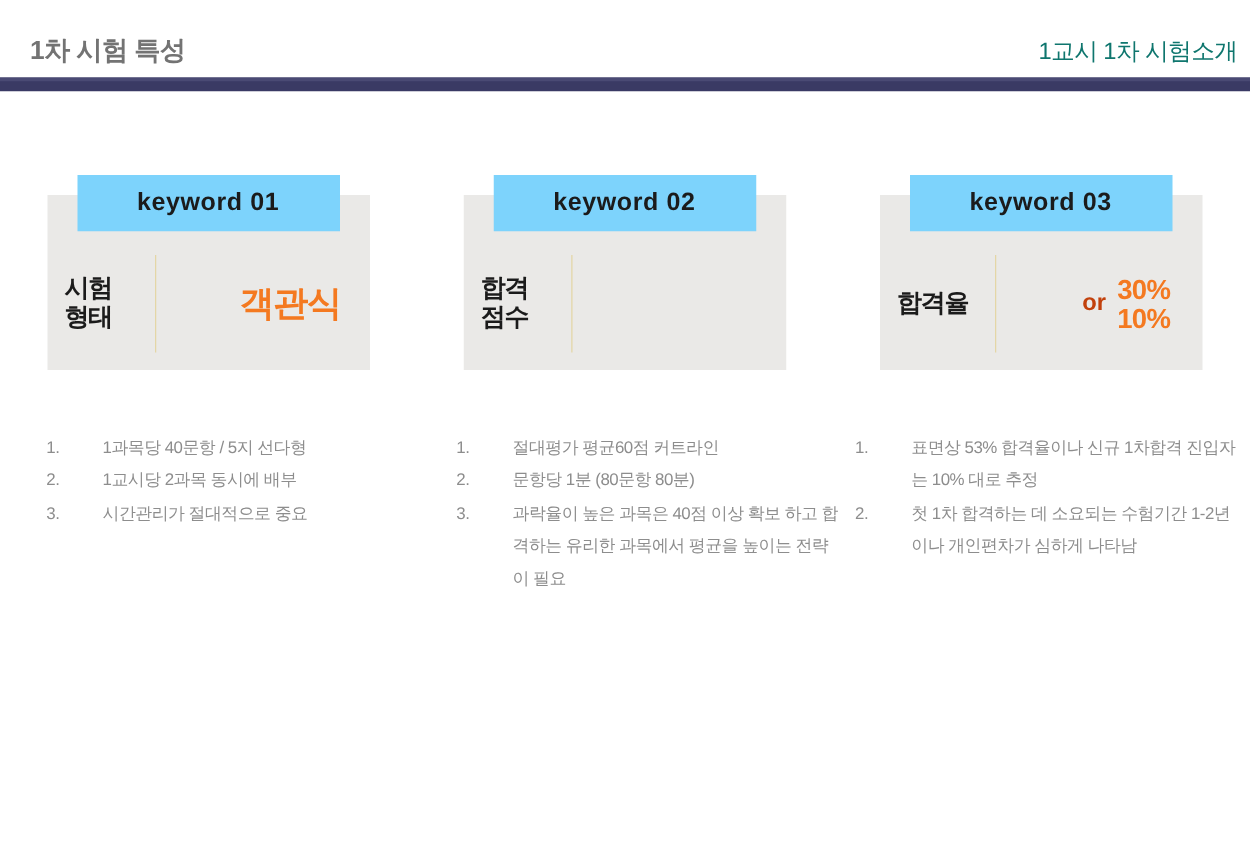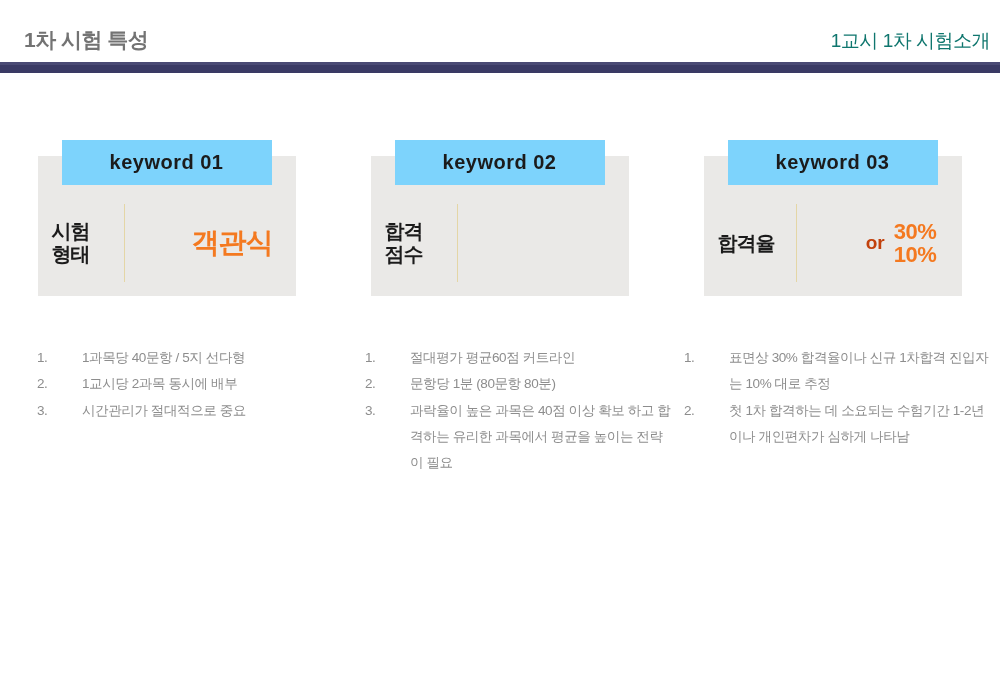--- a/index.html
+++ b/index.html
@@ -289,21 +289,21 @@
           <span class="value-stack">
             <span class="value-pct">30%</span>
             <span class="value-pct">10%</span>
           </span>
         </div>
       </div>
     </div>
     <ul class="list" style="left:18px; width:305px;">
       <li class="list-item">
         <span class="list-number">1.</span>
-        <span class="list-text">표면상 30% 합격율이나 신규 1차합격 진입자는 10% 대로 추정</span>
+        <span class="list-text">표면상 53% 합격율이나 신규 1차합격 진입자는 10% 대로 추정</span>
       </li>
       <li class="list-item">
         <span class="list-number">2.</span>
         <span class="list-text">첫 1차 합격하는 데 소요되는 수험기간 1-2년이나 개인편차가 심하게 나타남</span>
       </li>
     </ul>
   </div>
 
 </div>
 

